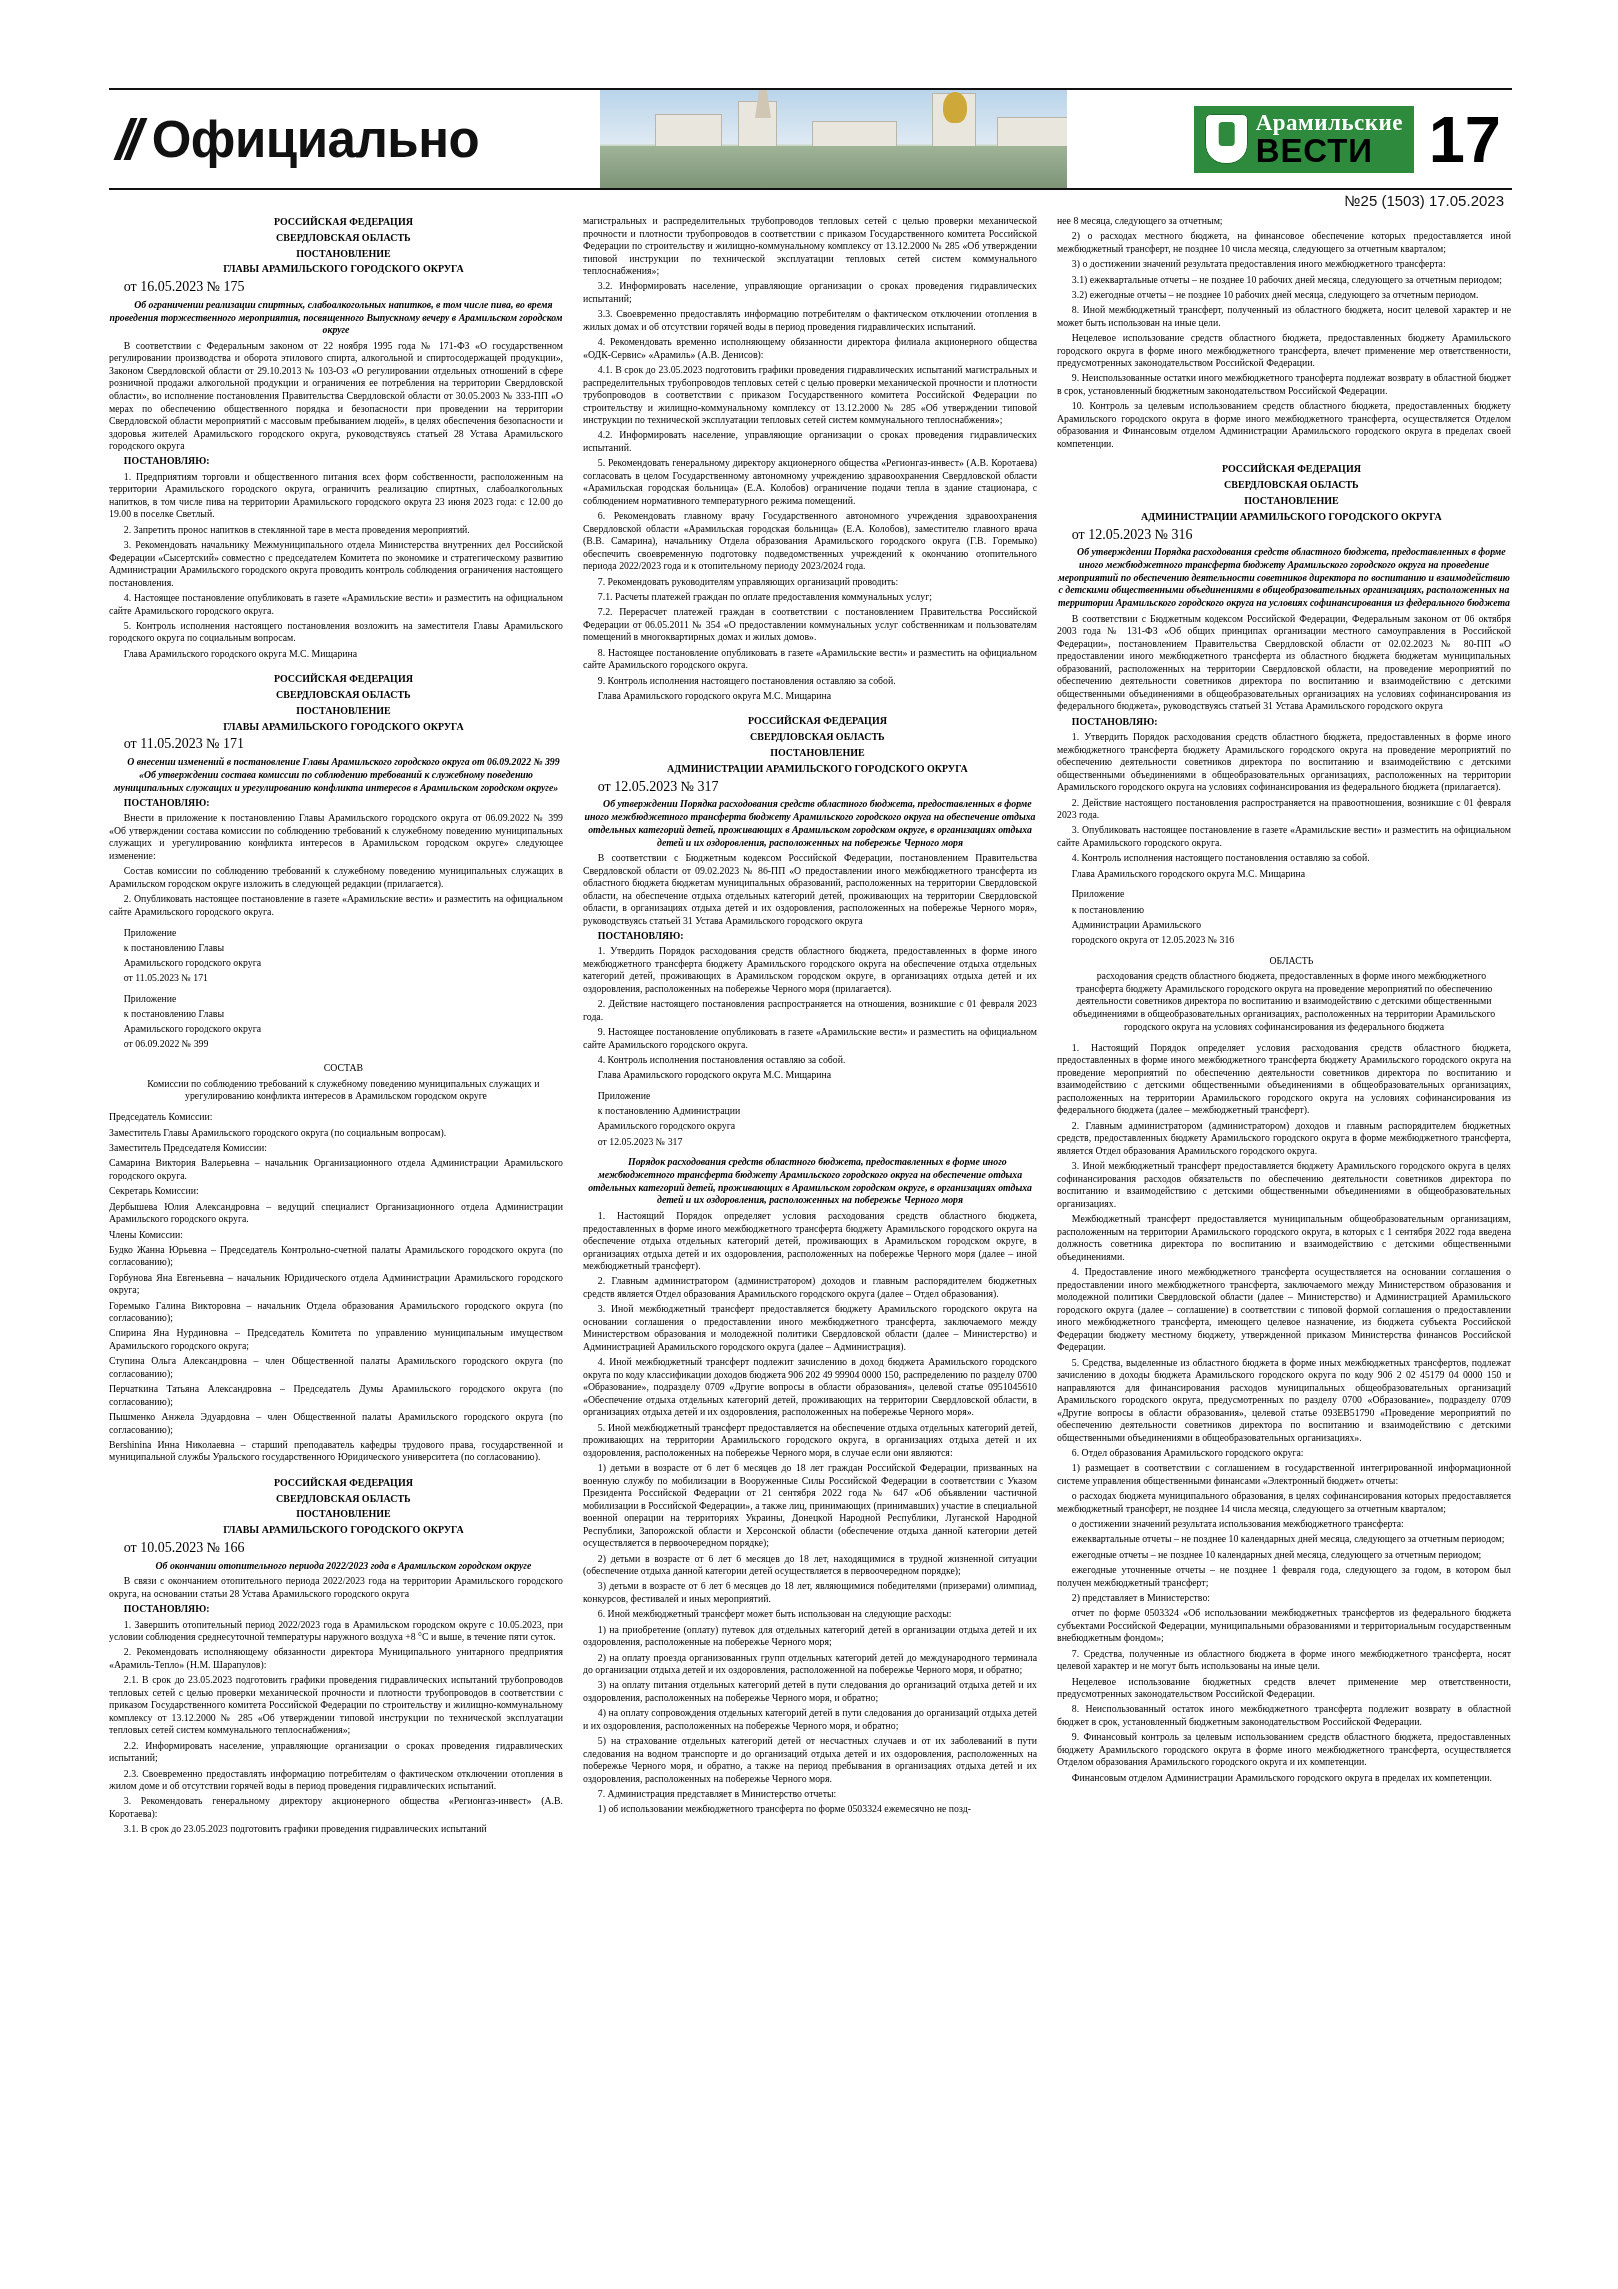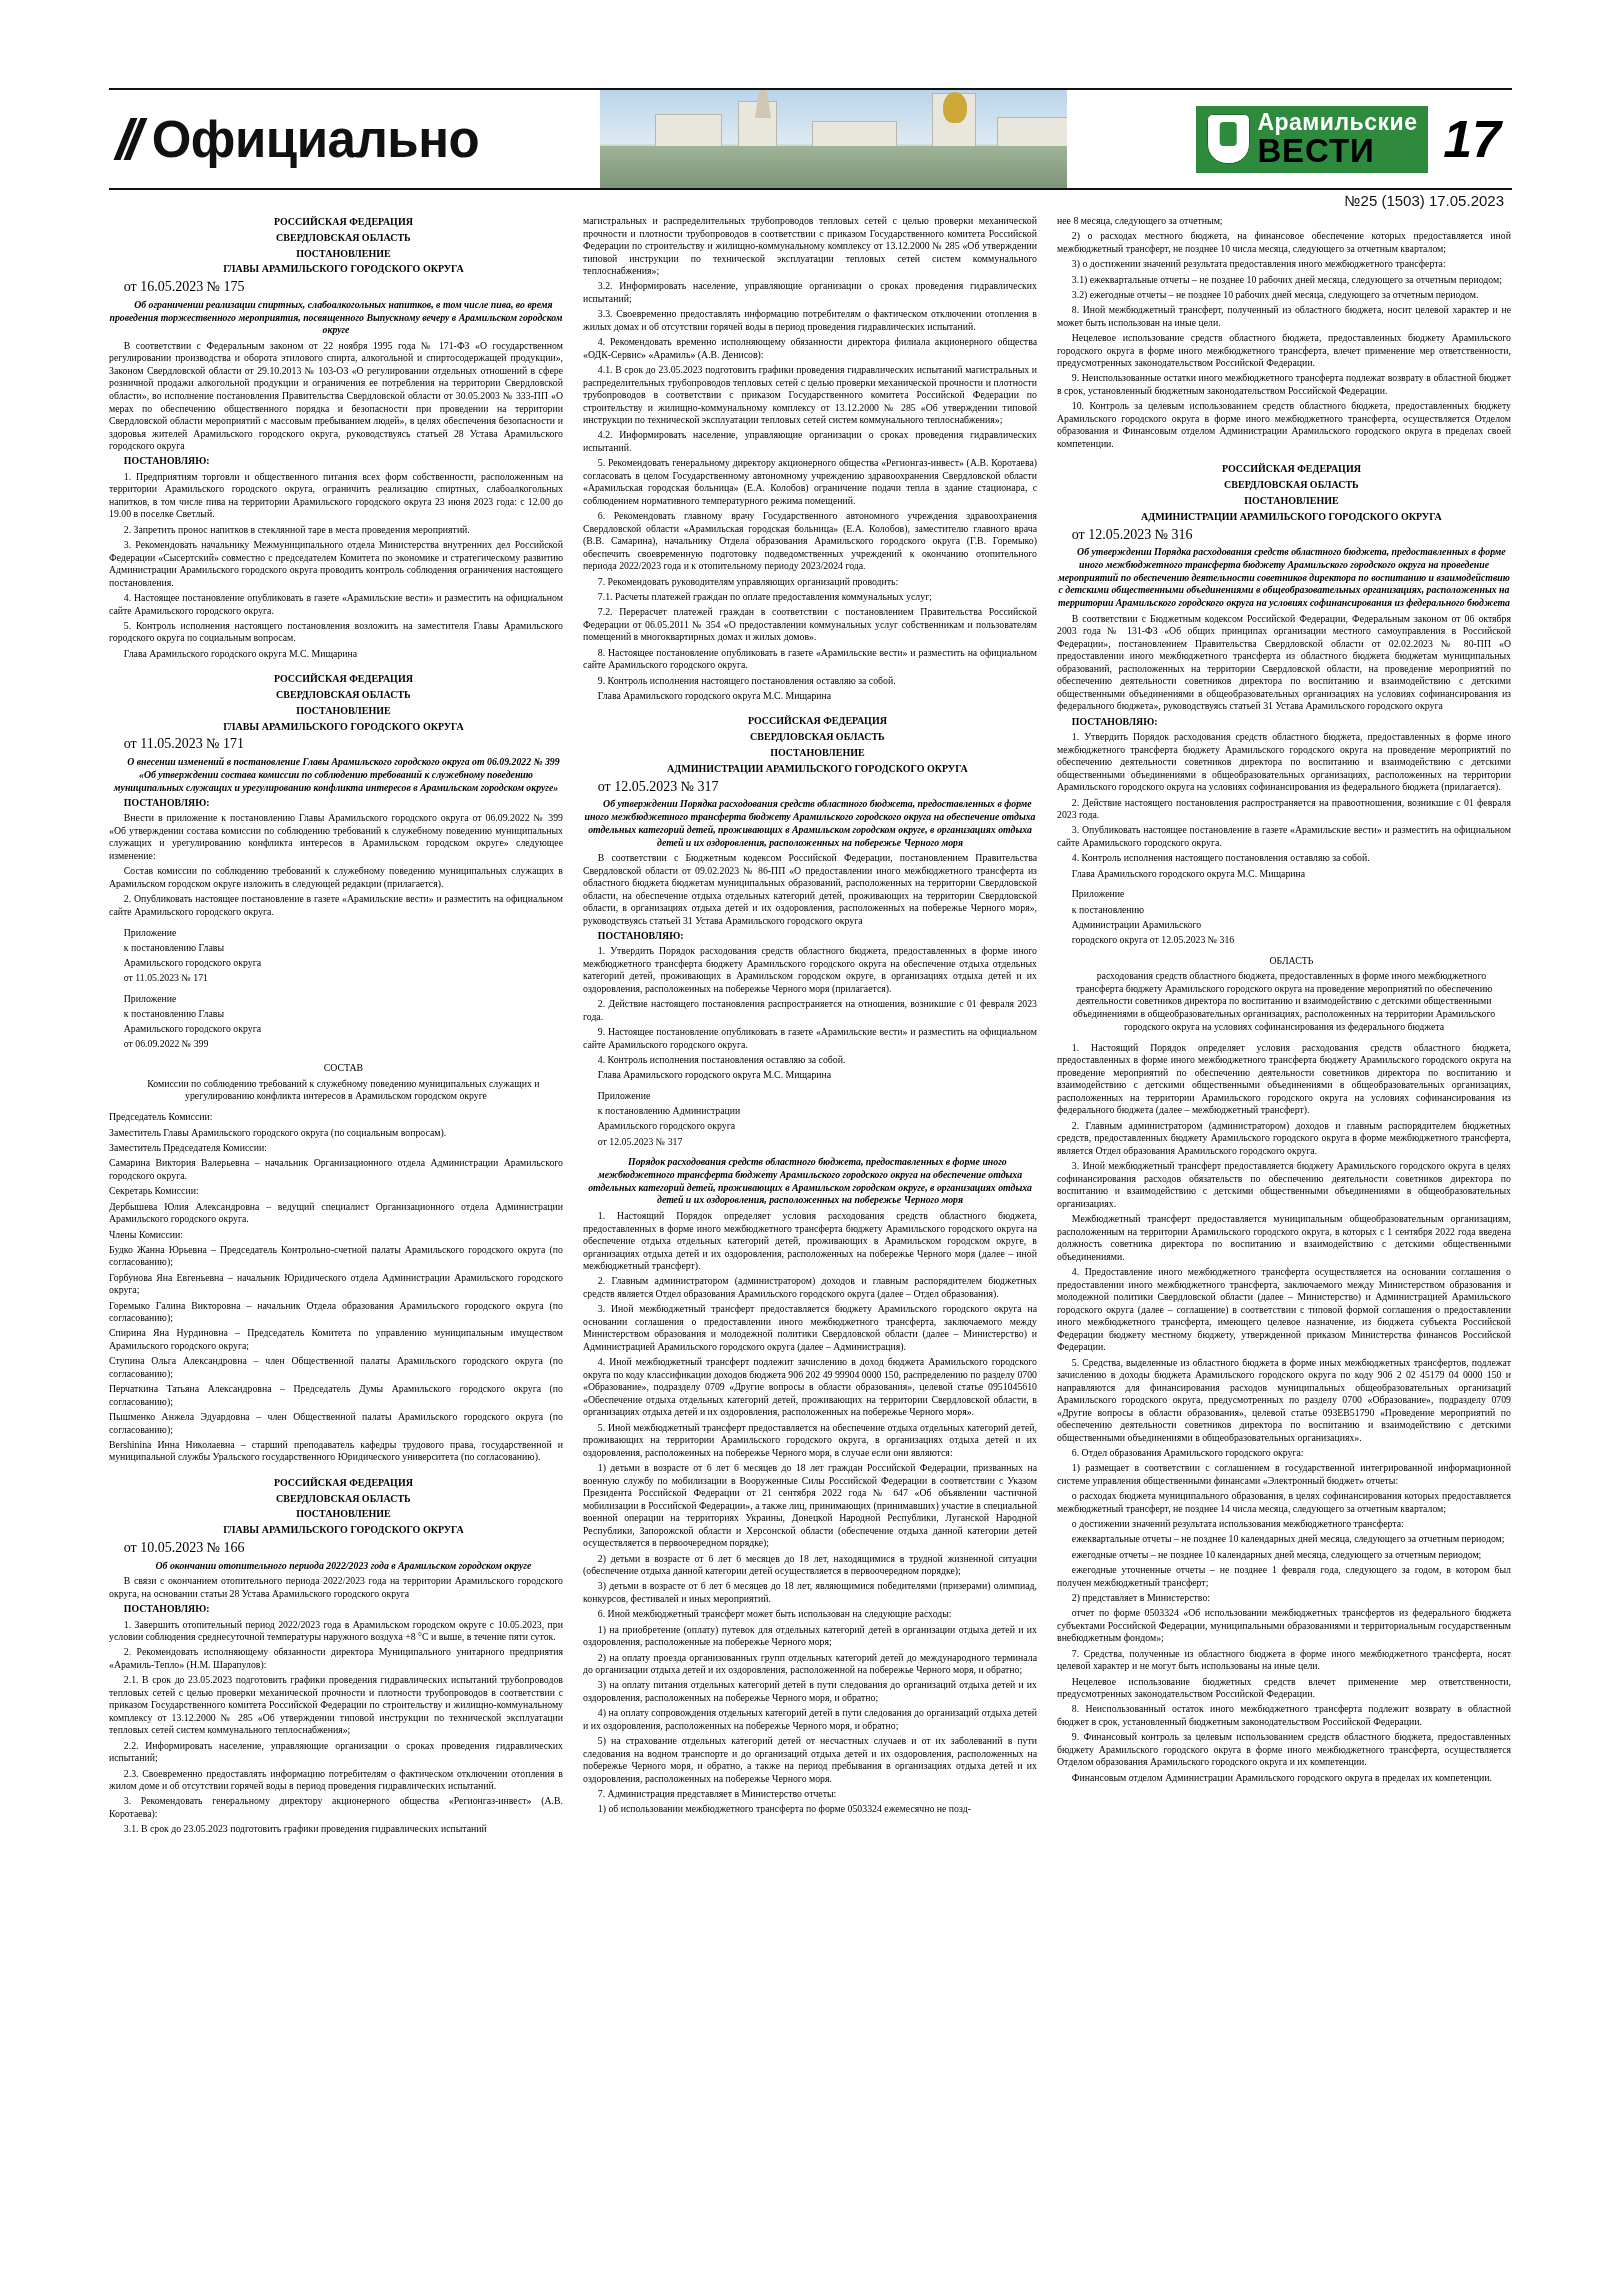--- a/index.html
+++ b/index.html
@@ -16,23 +16,23 @@
   .mh-photo .sky{position:absolute;inset:0;background:linear-gradient(180deg,#b9d4ea 0%,#dfeaf3 55%,#ccd8c9 56%,#aabfa2 100%);}
   .mh-photo .roofline{position:absolute;left:0;right:0;bottom:0;height:42px;background:linear-gradient(180deg,#9fb397,#7e9578);}
   .mh-photo .bldg{position:absolute;bottom:28px;background:#e9e6de;border:0.9px solid #b9b5ab;}
   .mh-photo .dome{position:absolute;bottom:0;width:24px;height:31px;background:#cfa83a;border-radius:50% 50% 40% 40%;}
   .mh-photo .spire{position:absolute;bottom:0;width:0;height:0;border-left:8.3px solid transparent;border-right:8.3px solid transparent;border-bottom:55px solid #cfc7b4;}
   .mh-right{width:397px;display:flex;align-items:center;justify-content:flex-end;gap:9.2px;padding-right:11px;box-sizing:border-box;background:#fff;}
   .brandblock{display:flex;align-items:center;gap:7.4px;background:#2e8b3d;padding:5.5px 11px;}
   .brand-emblem{width:41px;height:48px;background:#fff;border-radius:5.5px 5.5px 20px 20px;border:1.8px solid #1d6b2c;position:relative;}
   .brand-emblem:after{content:"";position:absolute;left:50%;top:7.4px;transform:translateX(-50%);width:16.6px;height:24px;background:#2e8b3d;border-radius:3.7px;}
   .brand-text{display:flex;flex-direction:column;line-height:1;}
-  .brand-text .b1{font-family:Liberation Sans, sans-serif;font-size:23px;color:#fff;font-weight:700;letter-spacing:0.5px;}
+  .brand-text .b1{font-family:Liberation Serif, serif;font-size:23px;color:#fff;font-weight:700;letter-spacing:0.5px;}
   .brand-text .b2{font-family:"Liberation Sans",sans-serif;font-size:33px;color:#000000;font-weight:700;letter-spacing:0.9px;}
-  .mh-pagenum{font-family:"Liberation Sans",sans-serif;font-size:52px;font-weight:700;line-height:1;padding-left:5.5px;font-style:italic;}
+  .mh-pagenum{font-family:"Liberation Sans",sans-serif;font-size:65px;font-weight:700;line-height:1;padding-left:5.5px;}
   .mh-issue{position:absolute;right:115px;top:192px;font-family:"Liberation Sans",sans-serif;font-size:15px;font-weight:400;color:#111;text-align:center;}
 
   
   .cols{position:absolute;left:109px;top:215px;width:1403px;display:flex;gap:20px;}
   .col{width:454px;font-size:9.8px;line-height:1.28;text-align:justify;}
   .col p{margin:0 0 2.8px 0;text-indent:14.8px;}
   .col p.noind{text-indent:0;}
   .ctr{text-align:center;text-indent:0;}
   .hdr{text-align:center;text-indent:0;font-weight:700;font-size:10px;line-height:1.3;margin:0;}
   .sp6{height:5.5px;}

